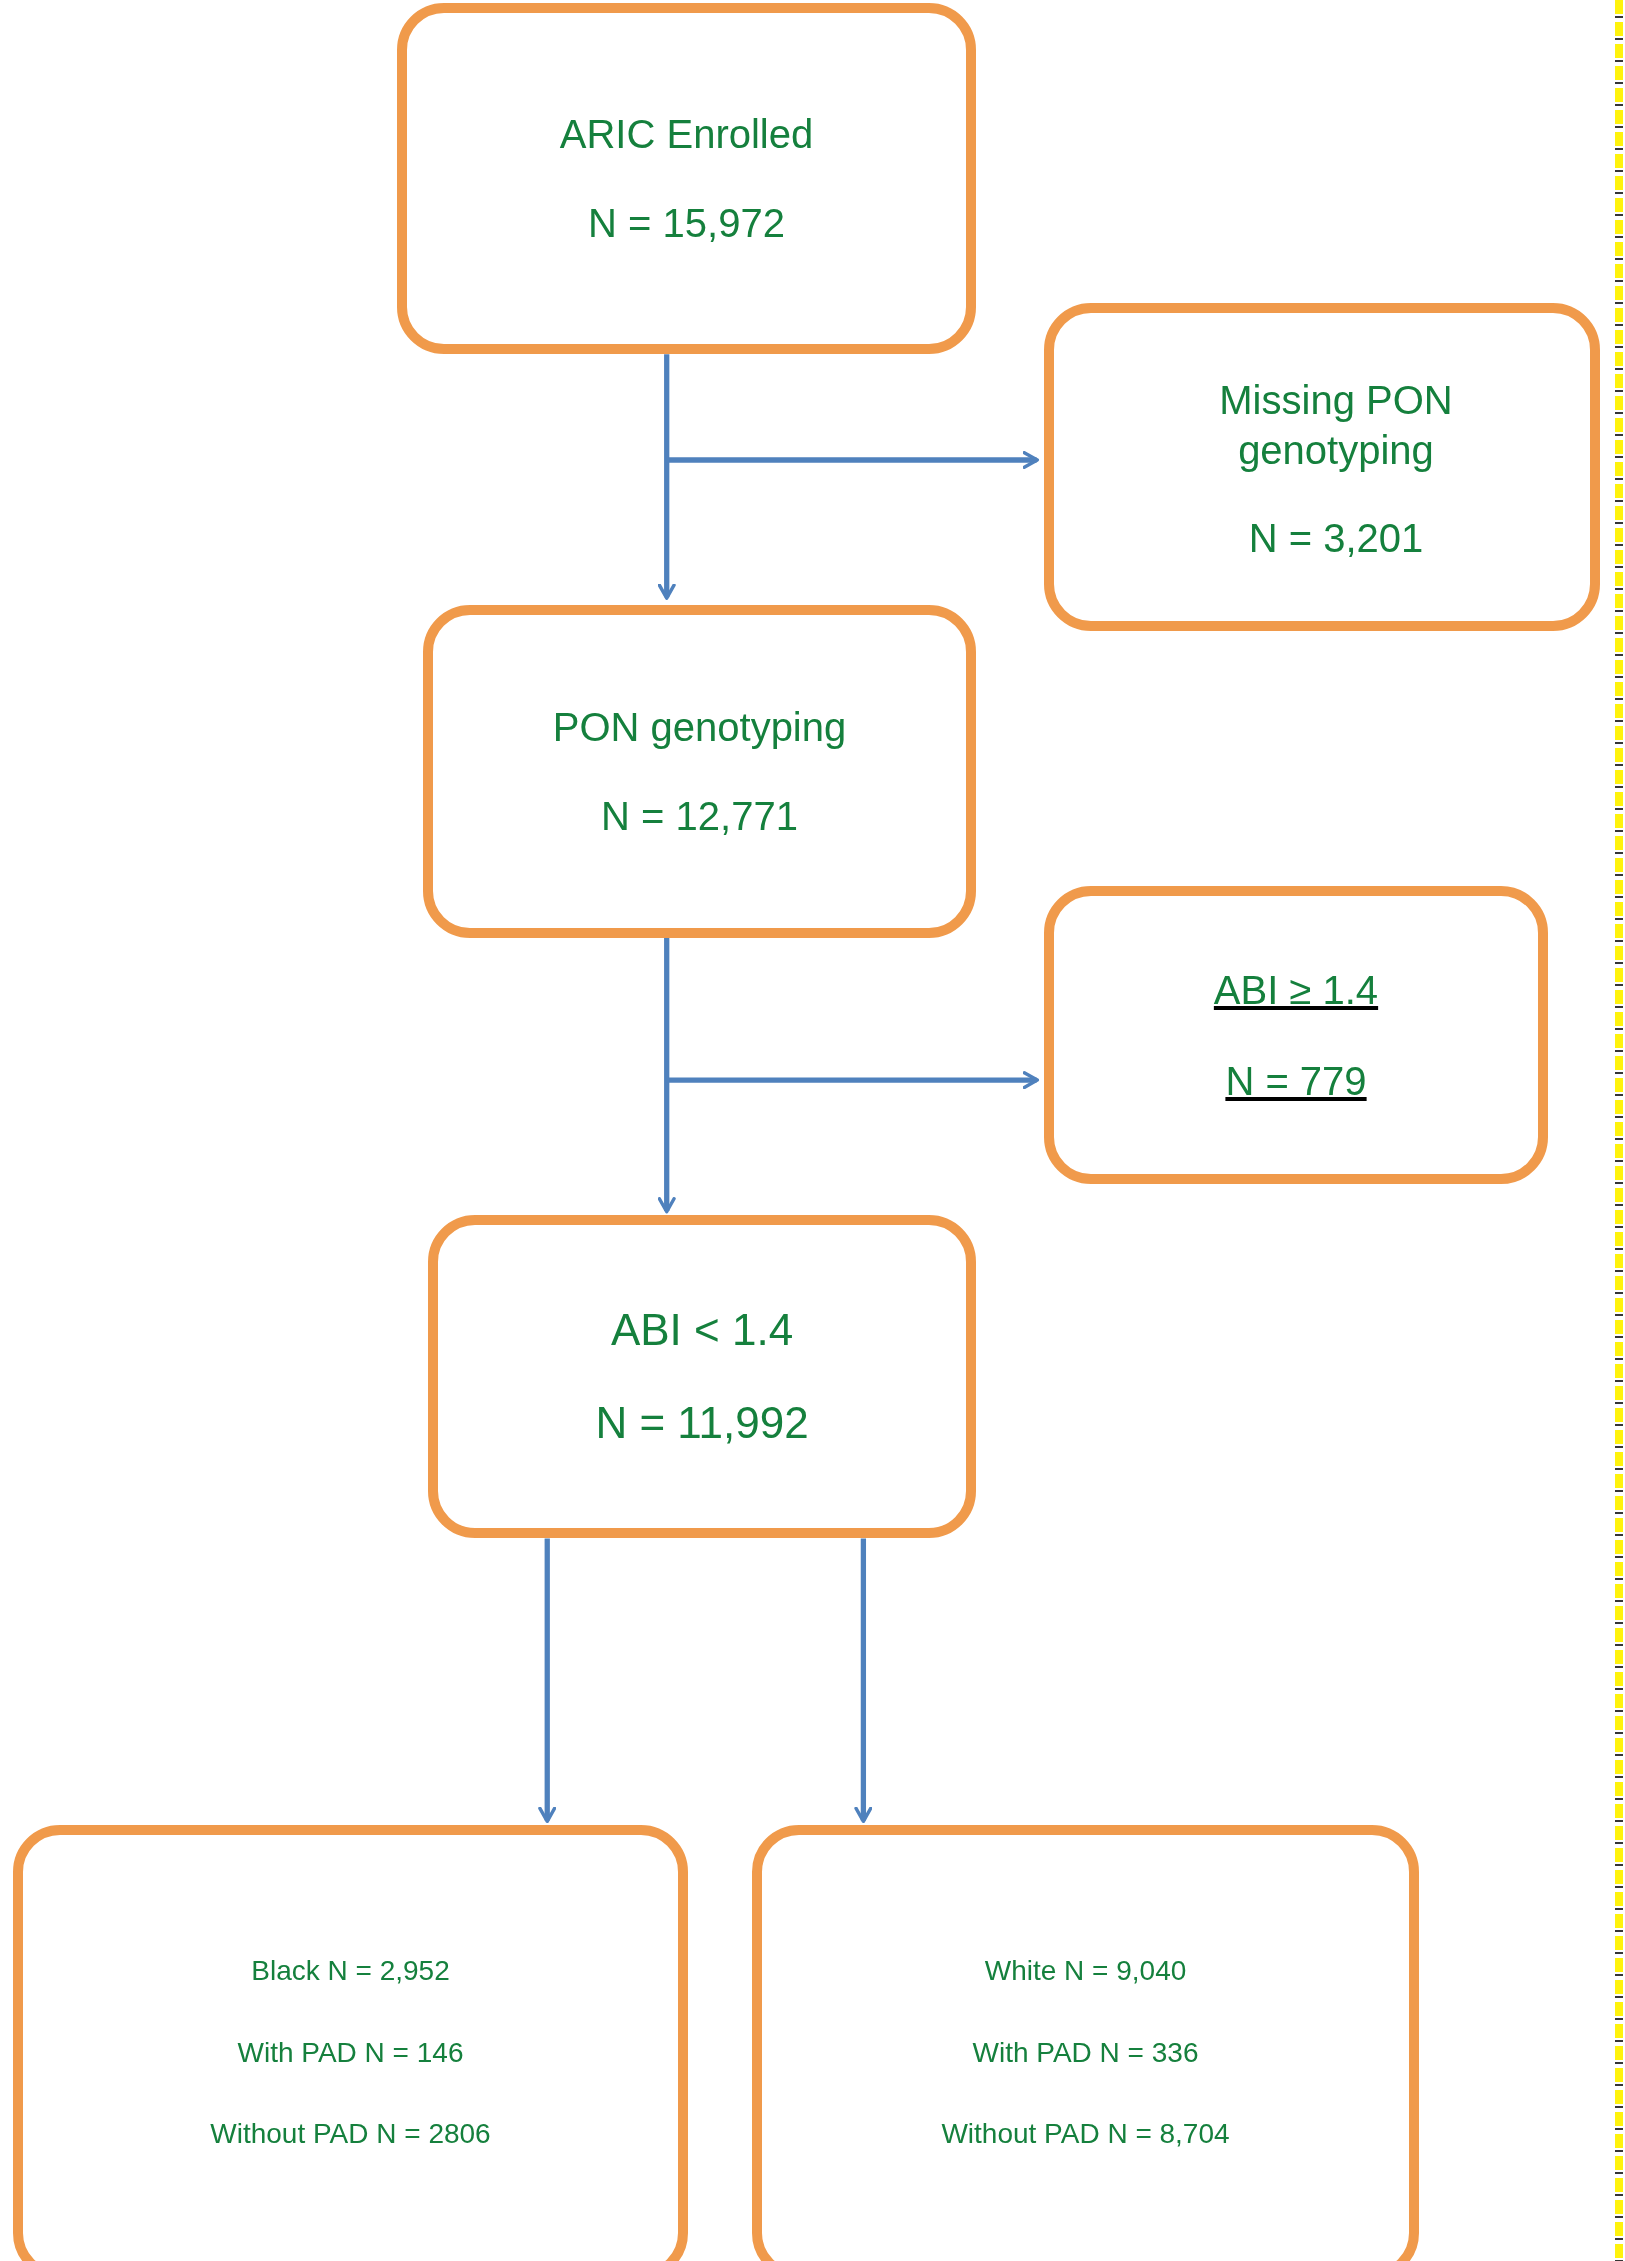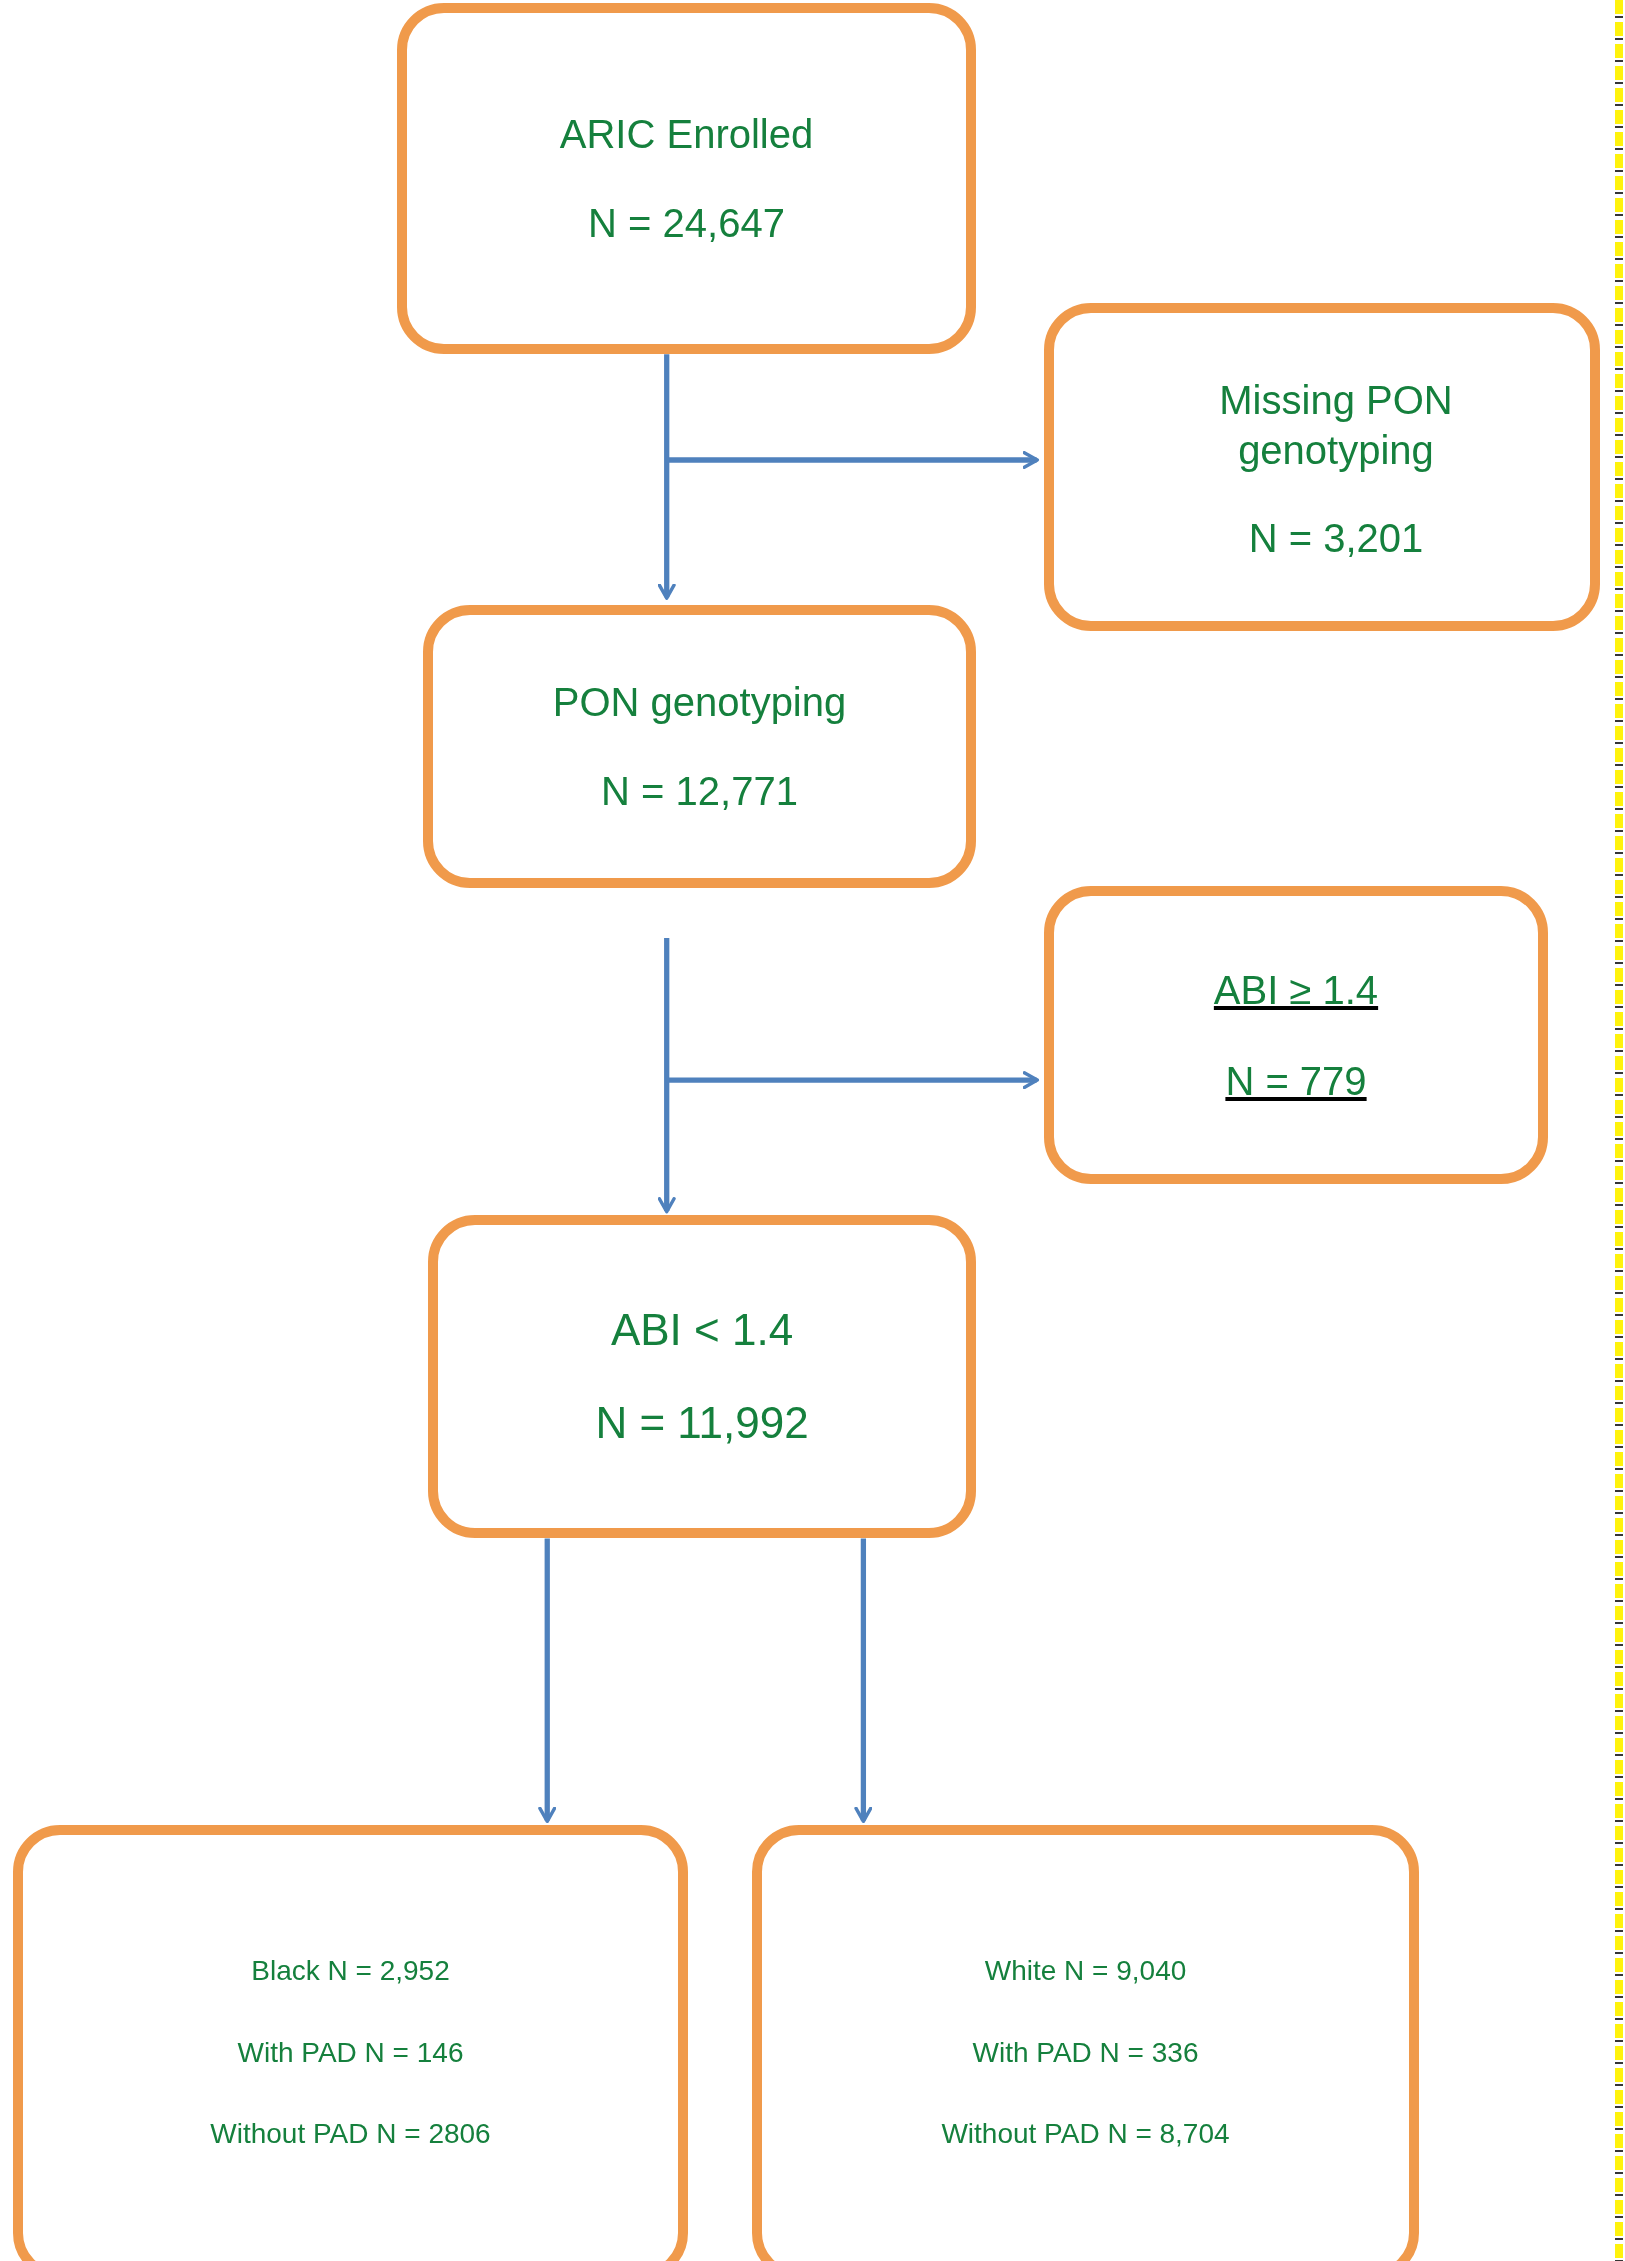--- a/index.html
+++ b/index.html
@@ -43,21 +43,21 @@
     color: #15803d;
     font-family: "Liberation Sans", sans-serif;
     font-weight: 400;
     text-align: center;
     white-space: nowrap;
     line-height: 1.05;
   }
   
   #node-aric        { left: 397px;  top: 3.3px;    width: 579px;  height: 351px; }
   #node-missing-pon { left: 1044px; top: 303px;  width: 556px;  height: 328px; }
-  #node-pon         { left: 423px;  top: 605px;  width: 553px;  height: 283px; }
+  #node-pon         { left: 423px;  top: 605px;  width: 553px;  height: 333px; }
   #node-abi-ge      { left: 1044px; top: 886px; width: 504px;  height: 298px; text-decoration: underline; }
   #node-abi-lt      { left: 428px;  top: 1215px; width: 548px;  height: 323px; }
   #node-black       { left: 13px;   top: 1825px; width: 675px;  height: 455px; }
   #node-white       { left: 752px;  top: 1825px; width: 667px;  height: 455px; }
 
   #node-aric .node-line        { font-size: 40px; }
   #node-aric .line-gap         { height: 47px; }
   #node-missing-pon .node-line { font-size: 40px; }
   #node-missing-pon .line-gap  { height: 42px; }
   #node-pon .node-line         { font-size: 40px; }
@@ -123,21 +123,21 @@
     </g>
 
     <g>
       <line x1="1062" y1="1893" x2="1062" y2="2240" stroke="#4F81BD" stroke-width="6.5" marker-end="url(#arrow-open)"></line>
     </g>
   </svg>
 
   <div class="node-box" id="node-aric" style="border-color: rgb(240, 154, 75);">
     <div class="node-line">ARIC Enrolled</div>
     <div class="line-gap"></div>
-    <div class="node-line">N = 24,647</div>
+    <div class="node-line">N = 15,972</div>
   </div>
 
   <div class="node-box" id="node-missing-pon" style="border-color: rgb(240, 154, 75); padding-left: 28px;">
     <div class="node-line tight-lines">Missing PON</div>
     <div class="node-line tight-lines">genotyping</div>
     <div class="line-gap"></div>
     <div class="node-line">N = 3,201</div>
   </div>
 
   <div class="node-box" id="node-pon" style="border-color: rgb(240, 154, 75);">

